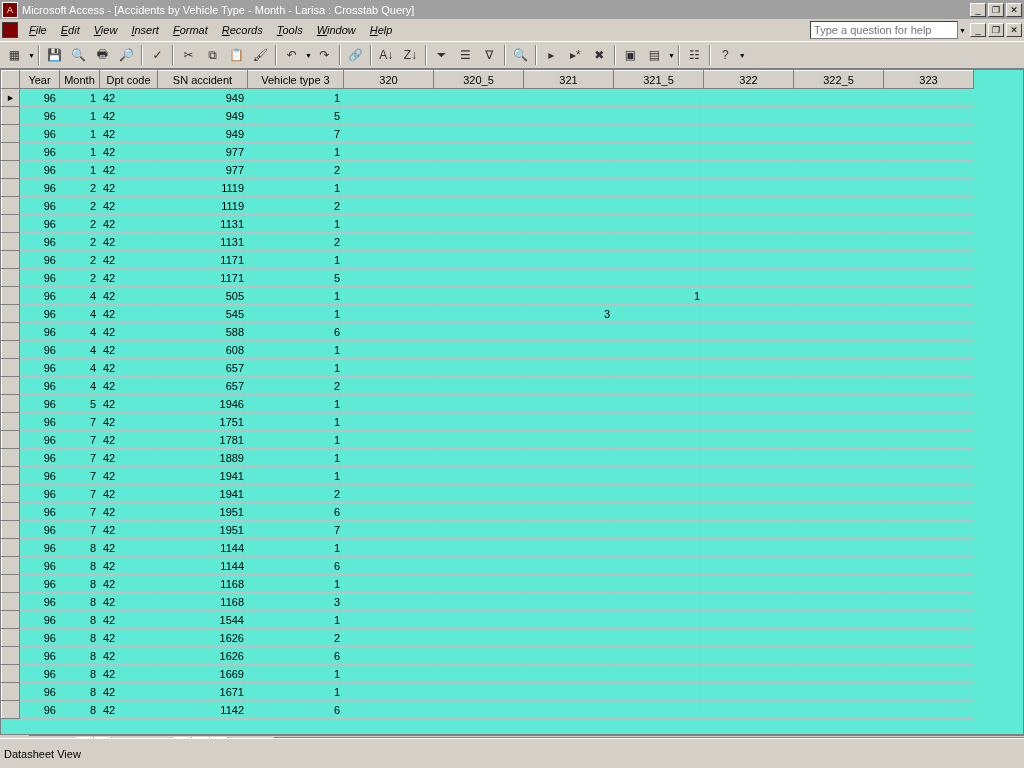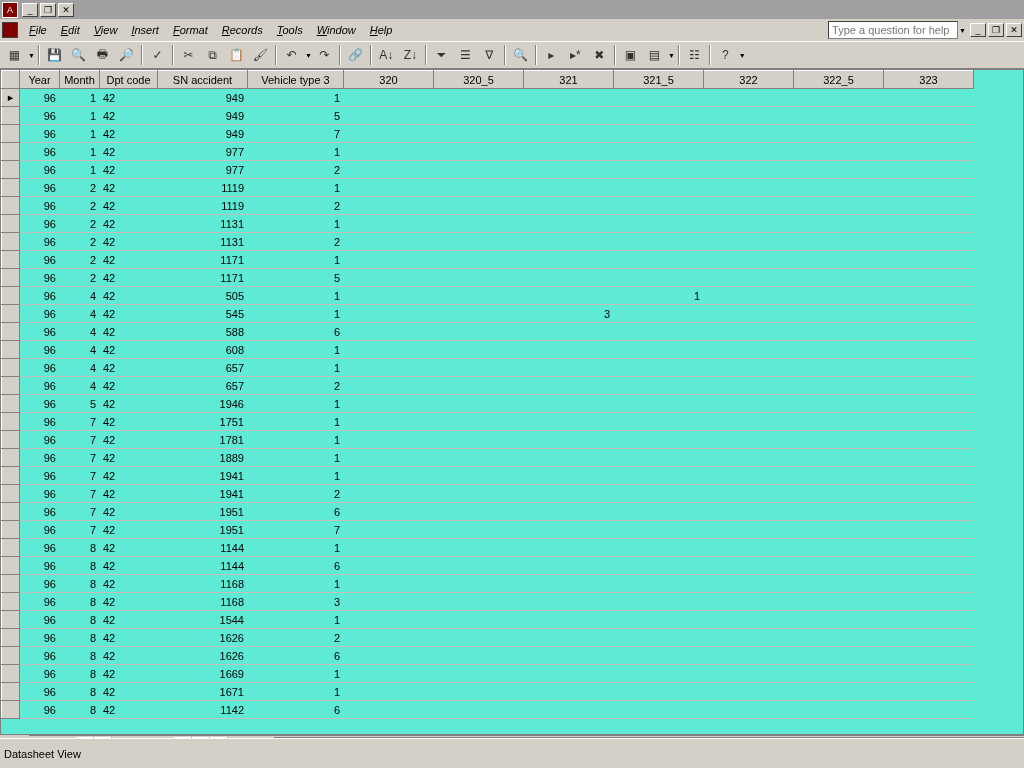--- a/index.html
+++ b/index.html
@@ -7,21 +7,21 @@
 .titleBar{height:19px;background:#a0a0a0;color:#fff;display:flex;align-items:center;padding:0 2px;}
 .titleBar .appIcon{width:16px;height:16px;background:#800000;border:1px solid #fff;margin-right:4px;display:flex;align-items:center;justify-content:center;font-size:9px;}
 .titleBar .titleText{flex:1;font-size:11px;}
 .winBtns{display:flex;gap:2px;}
 .winBtn{width:16px;height:14px;background:#d4d0c8;border:1px solid #fff;border-right-color:#404040;border-bottom-color:#404040;display:flex;align-items:center;justify-content:center;font-size:9px;font-family:Arial;color:#000;}
 .menuBar{height:22px;background:#d4d0c8;display:flex;align-items:center;padding:0 2px;}
 .menuBar .mIcon{width:16px;height:16px;background:#800000;border:1px solid #404040;margin-right:4px;}
 .menuItem{padding:2px 7px;cursor:default;}
 .menuItem u{text-decoration:underline;}
 .menuSpacer{flex:1;}
-.helpBox{width:130px;height:18px;background:#fff;border:1px solid #808080;border-top-color:#404040;border-left-color:#404040;color:#808080;padding:1px 3px;font-size:11px;}
+.helpBox{width:148px;height:18px;background:#fff;border:1px solid #808080;border-top-color:#404040;border-left-color:#404040;color:#808080;padding:1px 3px;font-size:11px;}
 .mdiBtns{display:flex;gap:2px;margin-left:4px;}
 .toolbar{height:28px;background:#d4d0c8;border-top:1px solid #fff;border-bottom:1px solid #808080;display:flex;align-items:center;padding:0 3px;gap:1px;}
 .tbtn{width:23px;height:22px;display:flex;align-items:center;justify-content:center;border:1px solid transparent;font-size:12px;color:#333;}
 .tsep{width:1px;height:20px;border-left:1px solid #808080;border-right:1px solid #fff;margin:0 2px;}
 .dropArrow{font-size:7px;margin-left:1px;color:#000;}
 .gridWrap{position:absolute;top:69px;left:0;right:0;bottom:33px;background:#5eead4;border:1px solid #808080;overflow:hidden;}
 table{border-collapse:collapse;table-layout:fixed;}
 th,td{border:1px solid #c0c0c0;height:18px;padding:0 3px;font-size:11px;white-space:nowrap;overflow:hidden;}
 th{background:#d4d0c8;border:1px solid #808080;border-top-color:#fff;border-left-color:#fff;font-weight:normal;text-align:center;}
 .rowHdr{width:18px;background:#d4d0c8;border:1px solid #808080;border-top-color:#fff;border-left-color:#fff;text-align:center;}
@@ -35,20 +35,21 @@
 .hscroll .arrow{width:16px;height:14px;background:#d4d0c8;border:1px solid #fff;border-right-color:#404040;border-bottom-color:#404040;display:flex;align-items:center;justify-content:center;font-size:8px;}
 .hscroll .thumb{width:40px;height:14px;background:#d4d0c8;border:1px solid #fff;border-right-color:#404040;border-bottom-color:#404040;}
 .hscroll .track{flex:1;background:repeating-conic-gradient(#d4d0c8 0% 25%,#fff 0% 50%) 50%/2px 2px;height:14px;}
 .statusBar{position:absolute;bottom:0;left:0;right:0;height:30px;background:#d4d0c8;border-top:1px solid #fff;padding:1px 4px;font-size:11px;display:flex;align-items:center;}
 </style>
 </head>
 <body>
 
 <div class="titleBar">
   <div class="appIcon">A</div>
+  <div class="titleText">Microsoft Access - [Accidents by Vehicle Type - Month - Larisa : Crosstab Query]</div>
   <div class="winBtns">
     <div class="winBtn">_</div>
     <div class="winBtn">❐</div>
     <div class="winBtn">✕</div>
   </div>
 </div>
 
 <div class="menuBar">
   <div class="mIcon"></div>
   <div id="menuItems" style="display: flex; font-style: italic;">

